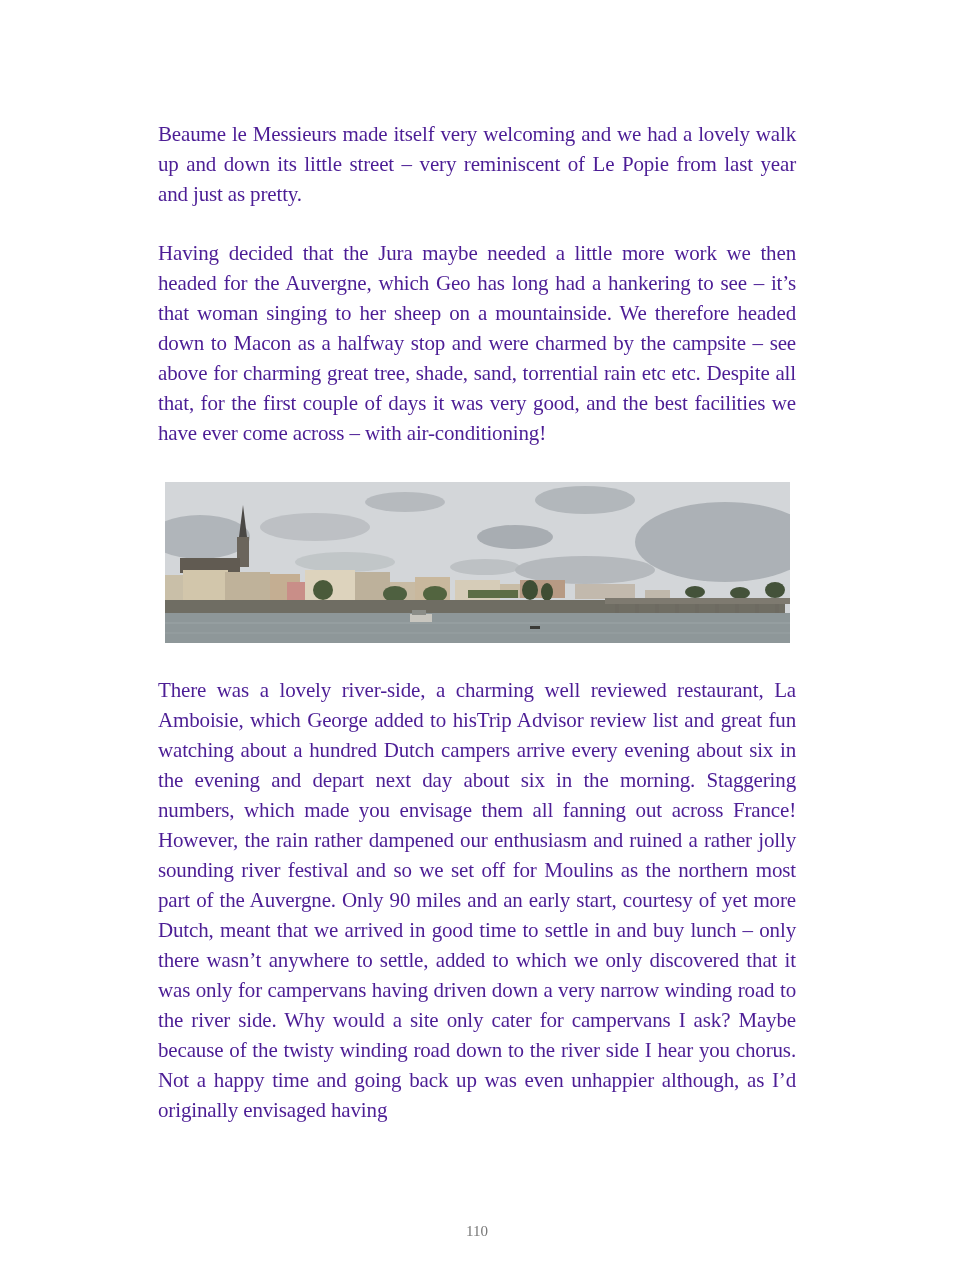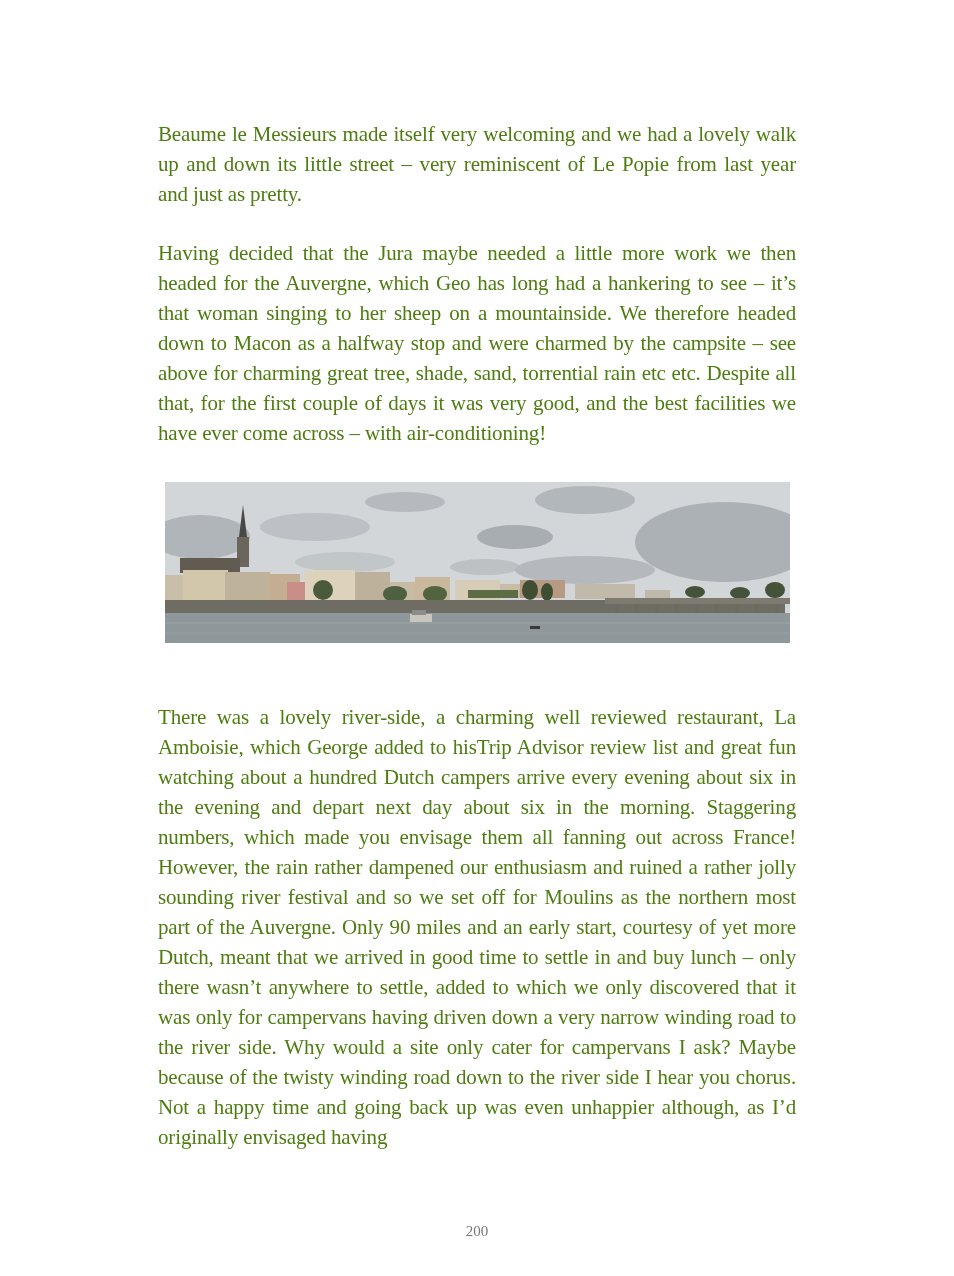--- a/index.html
+++ b/index.html
@@ -4,27 +4,27 @@
   <style>
     html, body { margin: 0; padding: 0; background: #ffffff; }
     body { width: 954px; height: 1276px; position: relative; overflow: hidden; }
     .page {
       position: absolute; left: 0; top: 0; width: 954px; height: 1276px;
       background: #ffffff;
     }
     .text-block {
       position: absolute; left: 158px; width: 638px;
       font-family: "Liberation Serif", "DejaVu Serif", serif;
-      font-size: 21px; line-height: 30px; color: #4d7c0f;
+      font-size: 21px; line-height: 30px; color: #4c1d95;
       text-align: justify; margin: 0;
       letter-spacing: -0.15px;
     }
     #p1 { top: 119px; }
     #p2 { top: 238px; }
-    #p3 { top: 702px; }
+    #p3 { top: 675px; }
     .photo {
       position: absolute; left: 165px; top: 482px; width: 625px; height: 161px;
       overflow: hidden;
       background: linear-gradient(to bottom, #b9bdc1 0%, #d9dcdf 25%, #c6cacd 45%, #d7dadc 62%, #cfd2d4 70%);
     }
     .photo svg { display: block; }
     .page-number {
       position: absolute; top: 1223px; left: 0; width: 954px; text-align: center;
       font-family: "Liberation Serif", "DejaVu Serif", serif;
       font-size: 15px; color: #777777;
@@ -103,15 +103,15 @@
       <rect x="0" y="150" width="625" height="2" fill="#98a1a3" opacity="0.5"></rect>
 
       <rect x="245" y="132" width="22" height="8" fill="#c8c6bf"></rect>
       <rect x="247" y="128" width="14" height="5" fill="#8b8d88"></rect>
       <rect x="365" y="144" width="10" height="3" fill="#3a3a36"></rect>
     </svg>
   </div>
 
   <p id="p3" class="text-block">There was a lovely river-side, a charming well reviewed restaurant, La Amboisie, which George added to hisTrip Advisor review list and great fun watching about a hundred Dutch campers arrive every evening about six in the evening and depart next day about six in the morning. Staggering numbers, which made you envisage them all fanning out across France! However, the rain rather dampened our enthusiasm and ruined a rather jolly sounding river festival and so we set off for Moulins as the northern most part of the Auvergne. Only 90 miles and an early start, courtesy of yet more Dutch, meant that we arrived in good time to settle in and buy lunch – only there wasn’t anywhere to settle, added to which we only discovered that it was only for campervans having driven down a very narrow winding road to the river side. Why would a site only cater for campervans I ask? Maybe because of the twisty winding road down to the river side I hear you chorus. Not a happy time and going back up was even unhappier although, as I’d originally envisaged having</p>
 
-  <div class="page-number">200</div>
+  <div class="page-number">110</div>
 
 </div>
 
 </body></html>

